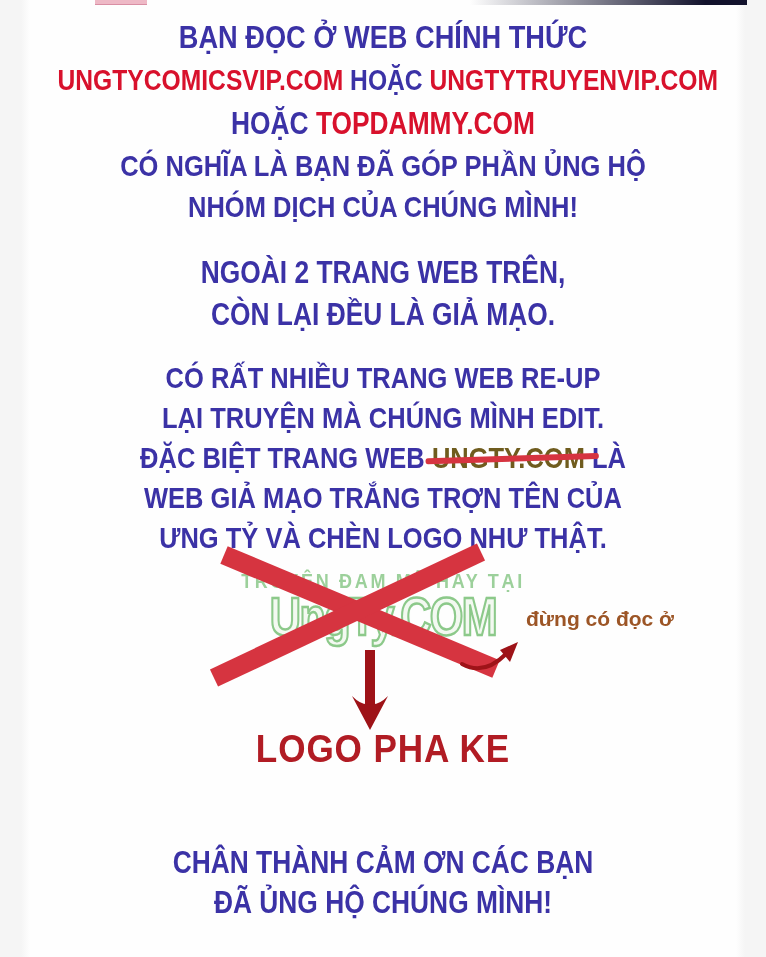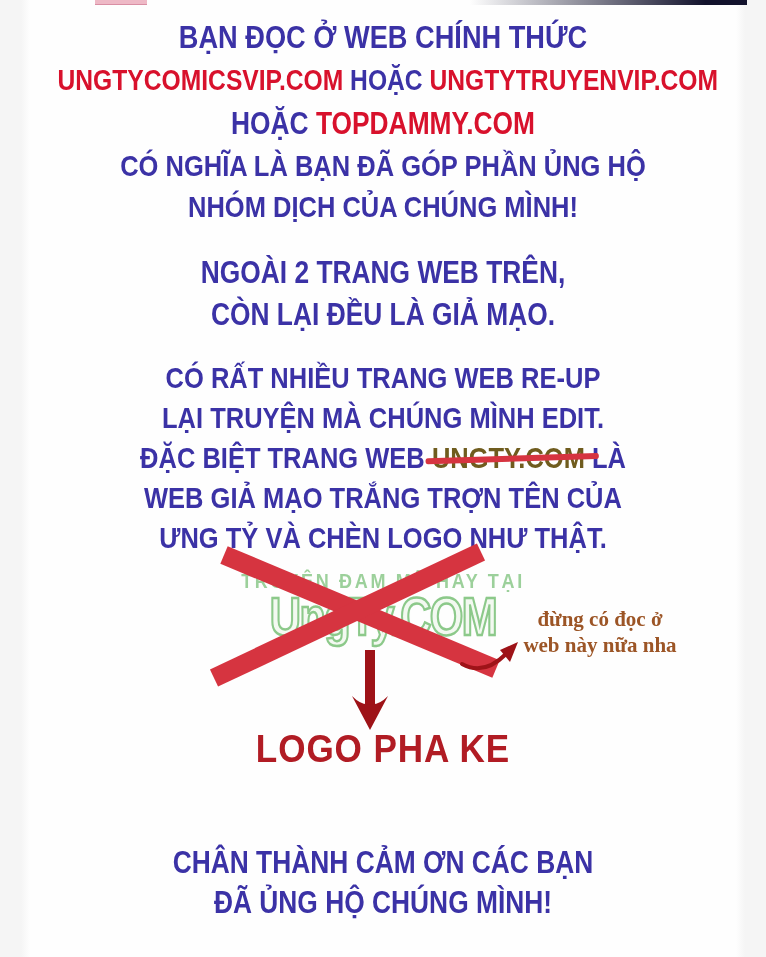--- a/index.html
+++ b/index.html
@@ -37,21 +37,21 @@
     transform:scaleX(0.9);opacity:.85;
   }
   .logo-name{
     position:absolute;left:0;width:766px;top:586px;text-align:center;
     font-size:54px;line-height:60px;letter-spacing:-2px;white-space:nowrap;
     color:#f3f9f1;-webkit-text-stroke:2.5px var(--green);
     text-shadow:0 0 2px #bcd9ba;transform:scaleX(0.8);
   }
   .note{
     position:absolute;left:512px;top:606px;width:176px;text-align:center;
-    color:var(--brown);font-size:21px;line-height:26px;white-space:nowrap;font-family:Liberation Serif, serif;
+    color:var(--brown);font-size:21px;line-height:26px;white-space:nowrap;
   }
   .caption{
     position:absolute;left:0;width:766px;top:727px;text-align:center;
     color:var(--caption-red);font-size:39px;letter-spacing:1px;
     transform:scaleX(0.9);white-space:nowrap;
   }
   svg{position:absolute;overflow:visible;}
   .x-svg{left:190px;top:543px;color:var(--x-red);}
   .arrow-svg{left:346px;top:648px;color:var(--dark-red);}
   .curve-svg{left:458px;top:634px;color:var(--dark-red);}
@@ -88,21 +88,20 @@
     <line x1="291" y1="9" x2="24" y2="135" stroke="currentColor" stroke-width="19"></line>
   </svg>
 
   <svg class="curve-svg" width="70" height="45" viewBox="0 0 70 45">
     <path d="M4,30 Q26,42 48,20" fill="none" stroke="currentColor" stroke-width="4" stroke-linecap="round"></path>
     <path d="M60,8 L42,16 L52,28 Z" fill="currentColor"></path>
   </svg>
 
   <div class="note">
     <div>đừng có đọc ở</div>
-    <div>web này nữa nha</div>
   </div>
 
   <svg class="arrow-svg" width="48" height="84" viewBox="0 0 48 84">
     <line x1="24" y1="2" x2="24" y2="58" stroke="currentColor" stroke-width="10"></line>
     <path d="M24,82 L6,48 Q16,58 24,56 Q32,58 42,48 Z" fill="currentColor"></path>
   </svg>
 
   <div class="caption">LOGO PHA KE</div>
 
   <div class="tline" style="top:842px;font-size:31px;">CHÂN THÀNH CẢM ƠN CÁC BẠN</div>

